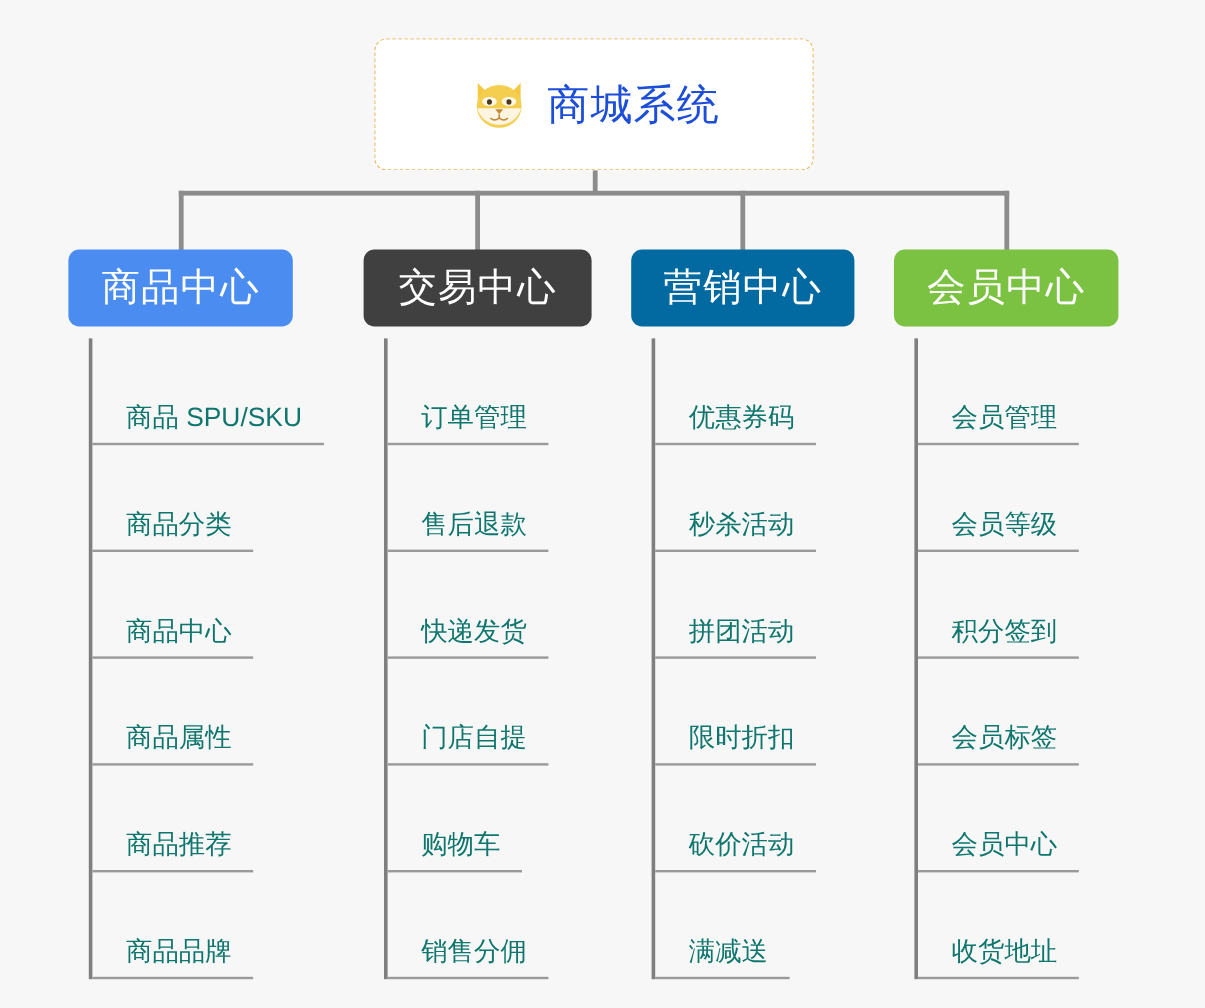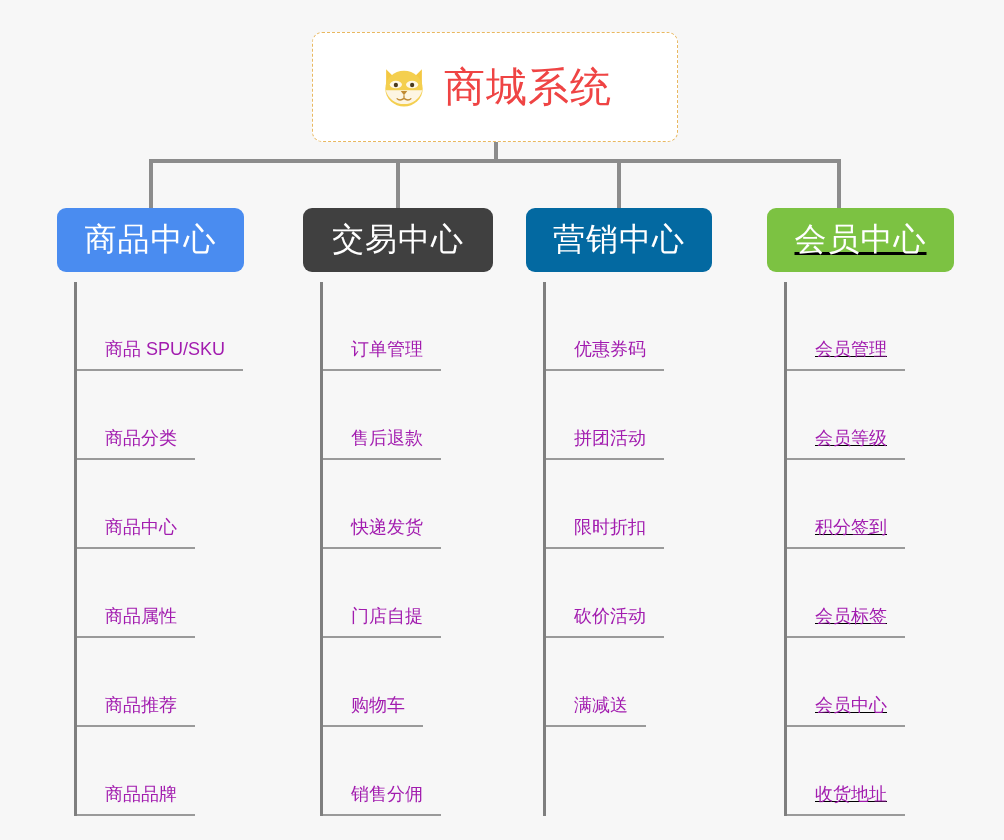--- a/index.html
+++ b/index.html
@@ -37,23 +37,23 @@
     justify-content: center;
     gap: 14px;
   }
   .root-emoji {
     width: 52px;
     height: 52px;
     flex: none;
     display: block;
   }
   .root-title {
-    font-size: 41px;
+    font-size: 35px;
     line-height: 1;
-    color: #ef4444;
+    color: #1d4ed8;
     letter-spacing: 1px;
     white-space: nowrap;
     text-align: right;
   }
 
   
   .conn-stem {
     position: absolute;
     left: 494px;
     top: 142px;
@@ -117,23 +117,23 @@
     align-items: flex-end;
     padding-left: 20px;
   }
   .leaf-inner {
     position: relative;
     display: inline-block;
     padding: 0 18px 9px 28px;
     border-bottom: 2px solid #9a9a9a;
   }
   .leaf-label {
-    font-size: 18px;
+    font-size: 22px;
     line-height: 1.1;
-    color: #a21caf;
+    color: #0f766e;
     white-space: nowrap;
     text-align: right;
   }
 </style>
 </head>
 <body>
 
 <div id="mindmap">
 
   <div class="root-node">
@@ -216,34 +216,37 @@
     <div class="column" style="left: 526px; width: 186px;">
       <div class="cat-box" style="background: #0369a1;">
         <span>营销中心</span>
       </div>
       <div class="leaf-list">
         <div class="trunk" style="height: 534px;"></div>
         <div class="leaf-item">
           <div class="leaf-inner"><span class="leaf-label">优惠券码</span></div>
         </div>
         <div class="leaf-item">
+          <div class="leaf-inner"><span class="leaf-label">秒杀活动</span></div>
+        </div>
+        <div class="leaf-item">
           <div class="leaf-inner"><span class="leaf-label">拼团活动</span></div>
         </div>
         <div class="leaf-item">
           <div class="leaf-inner"><span class="leaf-label">限时折扣</span></div>
         </div>
         <div class="leaf-item">
           <div class="leaf-inner"><span class="leaf-label">砍价活动</span></div>
         </div>
         <div class="leaf-item">
           <div class="leaf-inner"><span class="leaf-label">满减送</span></div>
         </div>
       </div>
     </div>
-    <div class="column" style="left: 767px; width: 187px; text-decoration: underline;">
+    <div class="column" style="left: 745px; width: 187px;">
       <div class="cat-box" style="background: rgb(124, 194, 66);">
         <span>会员中心</span>
       </div>
       <div class="leaf-list">
         <div class="trunk" style="height: 534px;"></div>
         <div class="leaf-item">
           <div class="leaf-inner"><span class="leaf-label">会员管理</span></div>
         </div>
         <div class="leaf-item">
           <div class="leaf-inner"><span class="leaf-label">会员等级</span></div>

